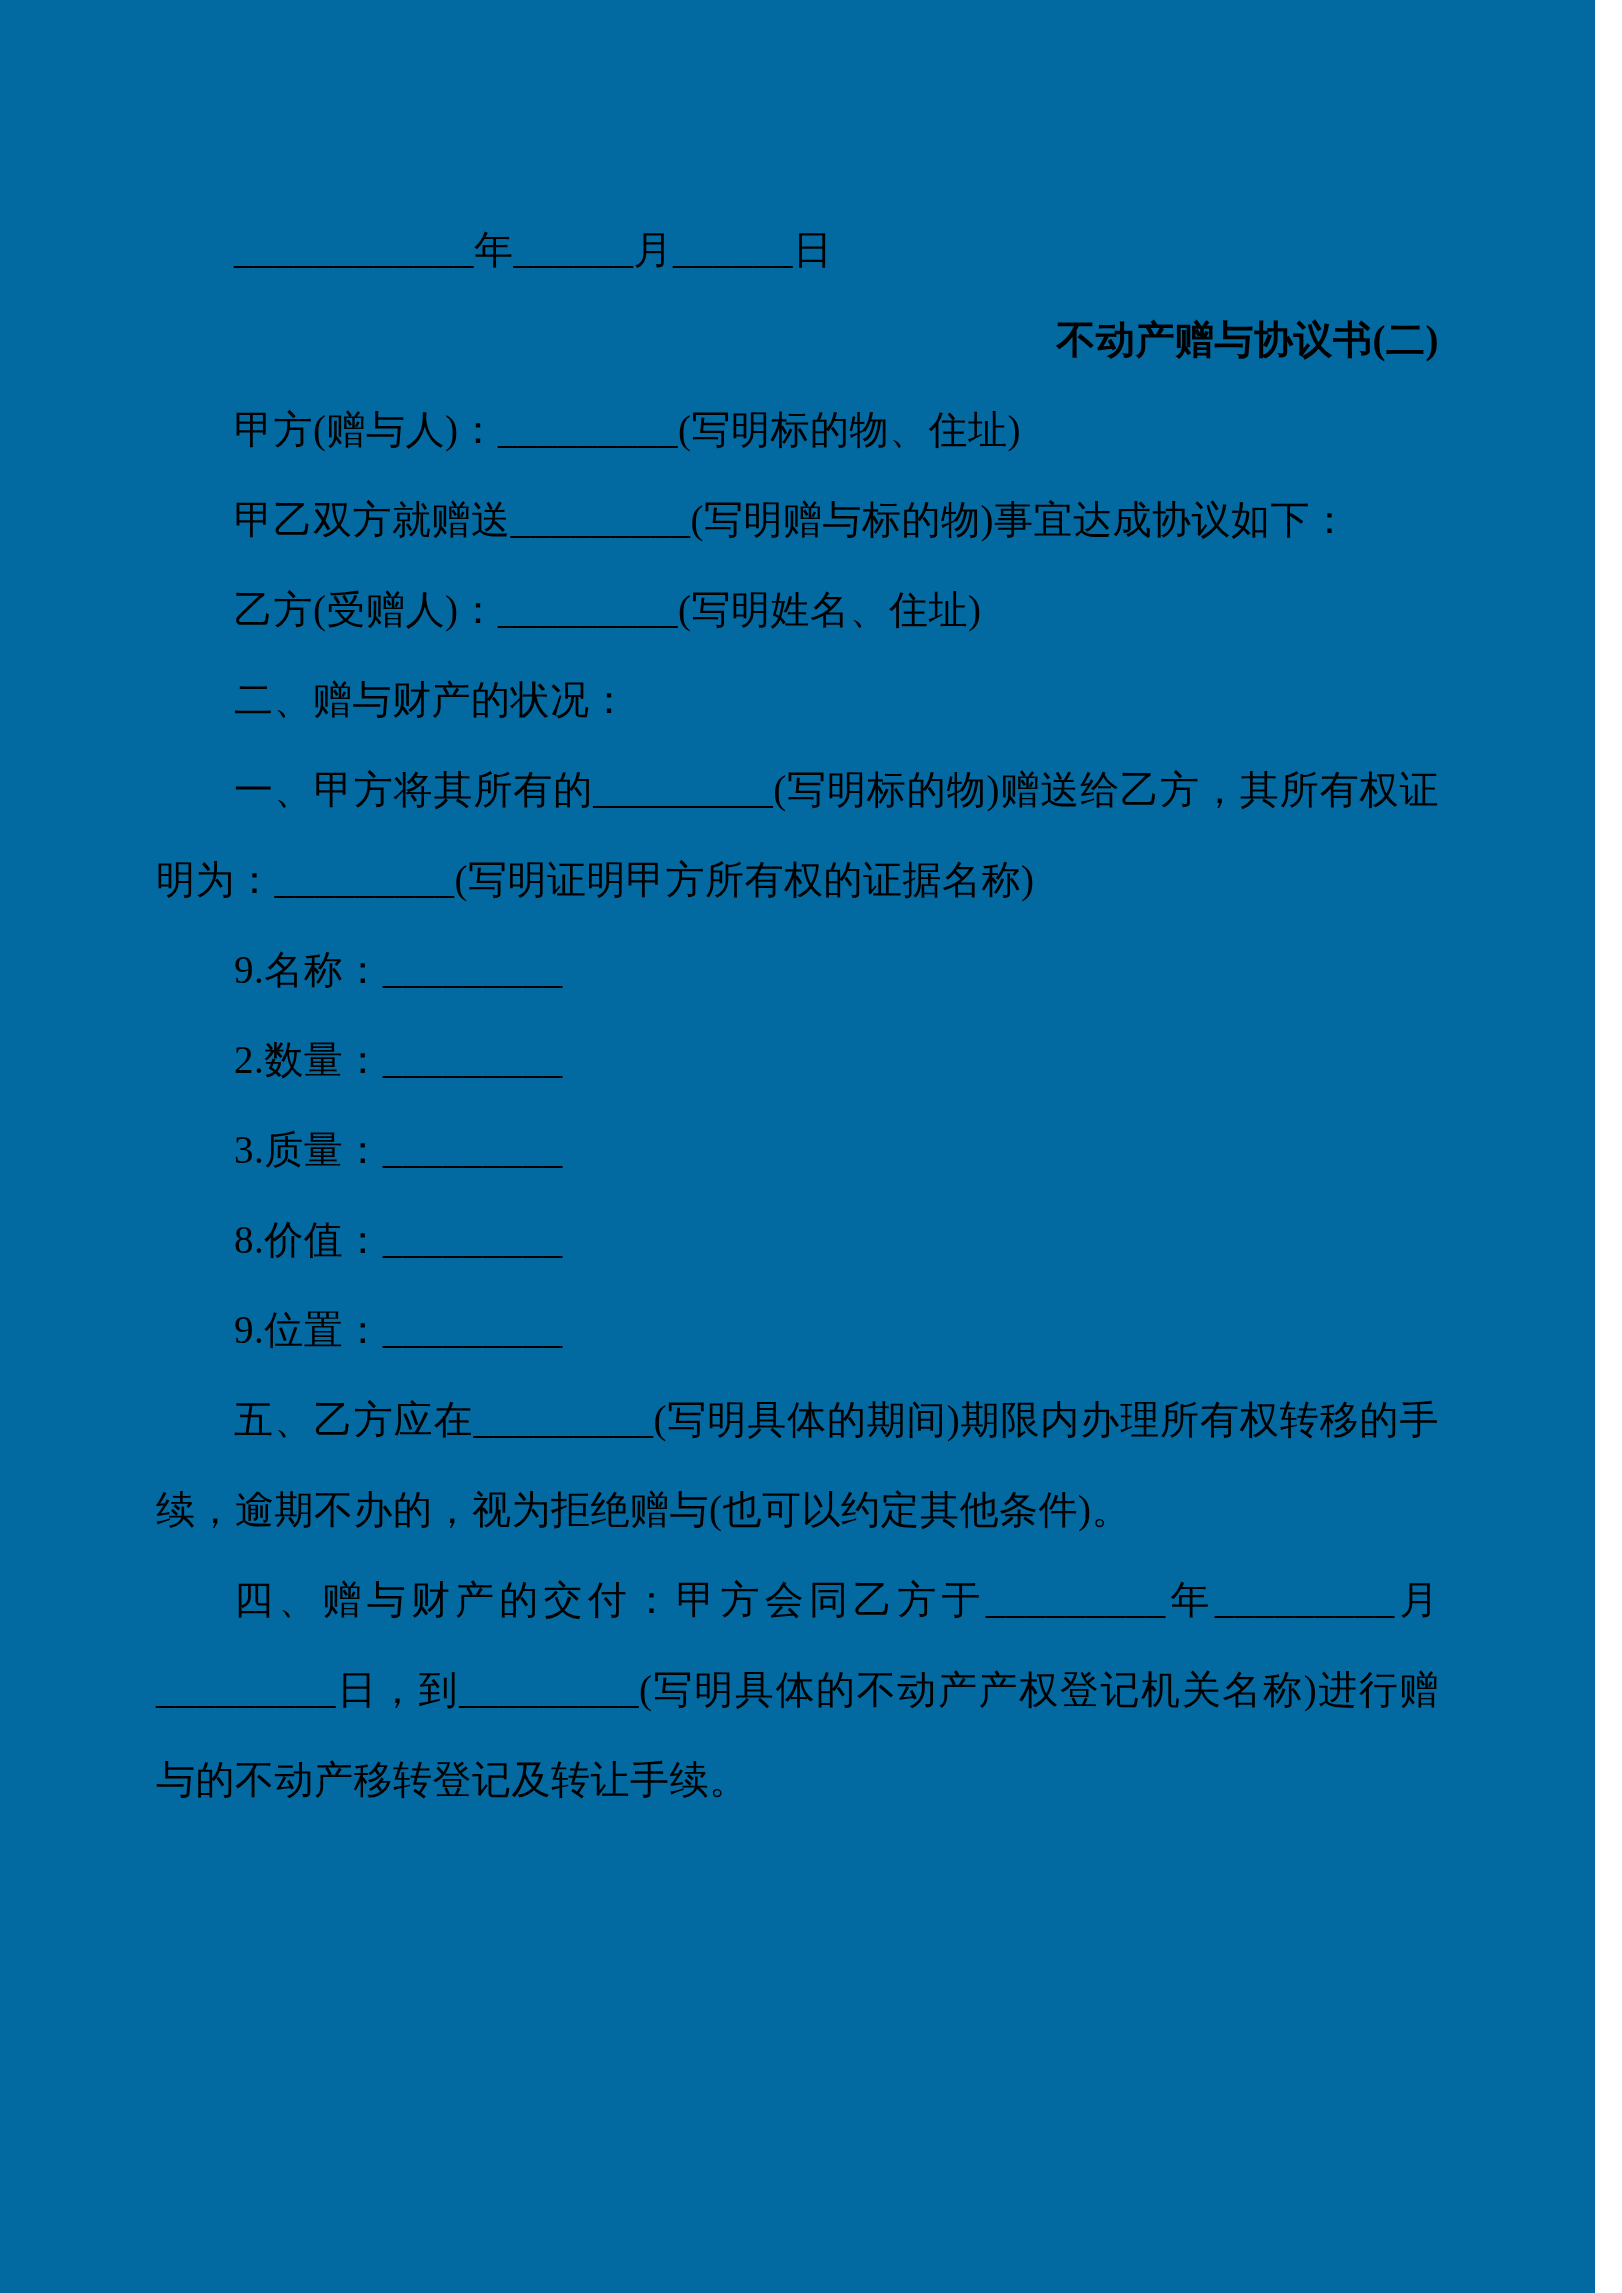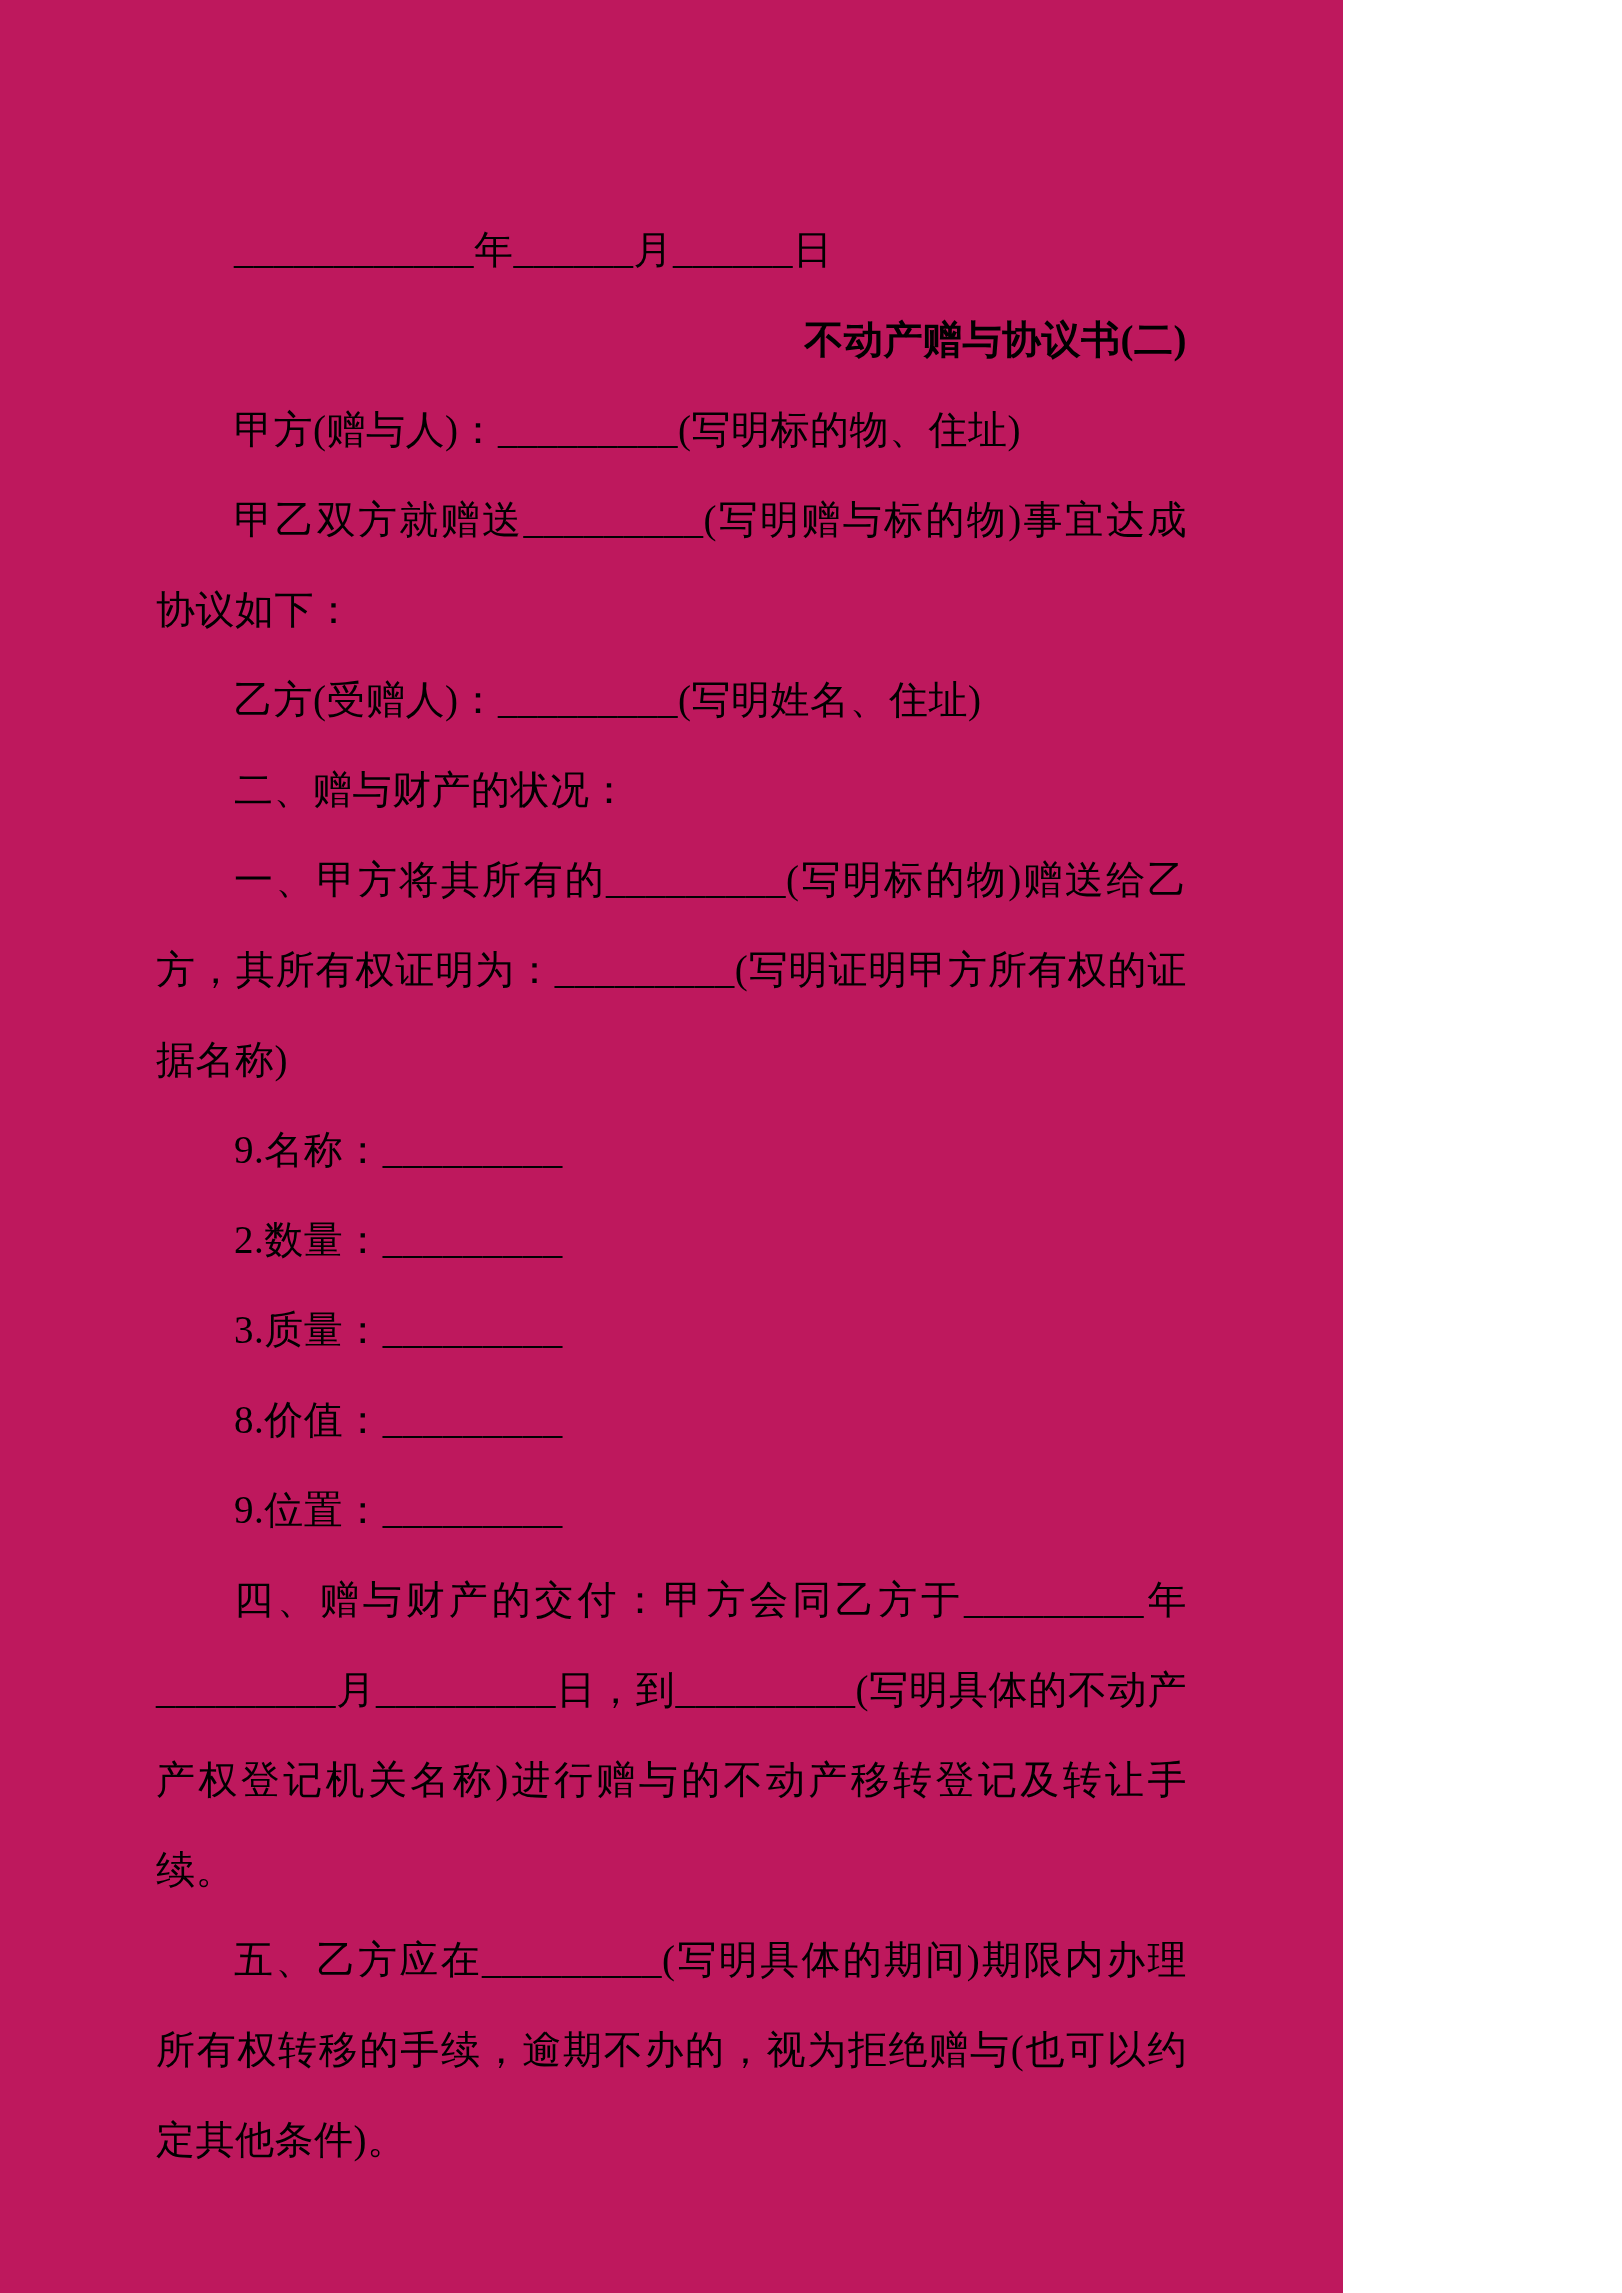--- a/index.html
+++ b/index.html
@@ -8,24 +8,24 @@
     background: #ffffff;
   }
   body {
     width: 1623px;
     height: 2294px;
     font-family: "Liberation Serif", serif;
     color: #000000;
   }
   .page {
     box-sizing: border-box;
-    width: 1343px;
+    width: 1595px;
     height: 2294px;
     padding: 205px 156px 0 156px;
-    background: #be185d;
+    background: #0369a1;
   }
   .doc {
     font-size: 39px;
     line-height: 90px;
     text-align: justify;
     letter-spacing: 0.5px;
   }
   .para {
     margin: 0;
     text-indent: 78px; 
@@ -55,18 +55,18 @@
     <p class="para">甲方(赠与人)：_________(写明标的物、住址)</p>
     <p class="para">甲乙双方就赠送_________(写明赠与标的物)事宜达成协议如下：</p>
     <p class="para">乙方(受赠人)：_________(写明姓名、住址)</p>
     <p class="para">二、赠与财产的状况：</p>
     <p class="para">一、甲方将其所有的_________(写明标的物)赠送给乙方，其所有权证明为：_________(写明证明甲方所有权的证据名称)</p>
     <p class="para">9.名称：_________</p>
     <p class="para">2.数量：_________</p>
     <p class="para">3.质量：_________</p>
     <p class="para">8.价值：_________</p>
     <p class="para">9.位置：_________</p>
+    <p class="para">五、乙方应在_________(写明具体的期间)期限内办理所有权转移的手续，逾期不办的，视为拒绝赠与(也可以约定其他条件)。</p>
     <p class="para">四、赠与财产的交付：甲方会同乙方于_________年_________月_________日，到_________(写明具体的不动产产权登记机关名称)进行赠与的不动产移转登记及转让手续。</p>
-    <p class="para">五、乙方应在_________(写明具体的期间)期限内办理所有权转移的手续，逾期不办的，视为拒绝赠与(也可以约定其他条件)。</p>
 
   </div>
 </div>
 
 
 </body></html>

